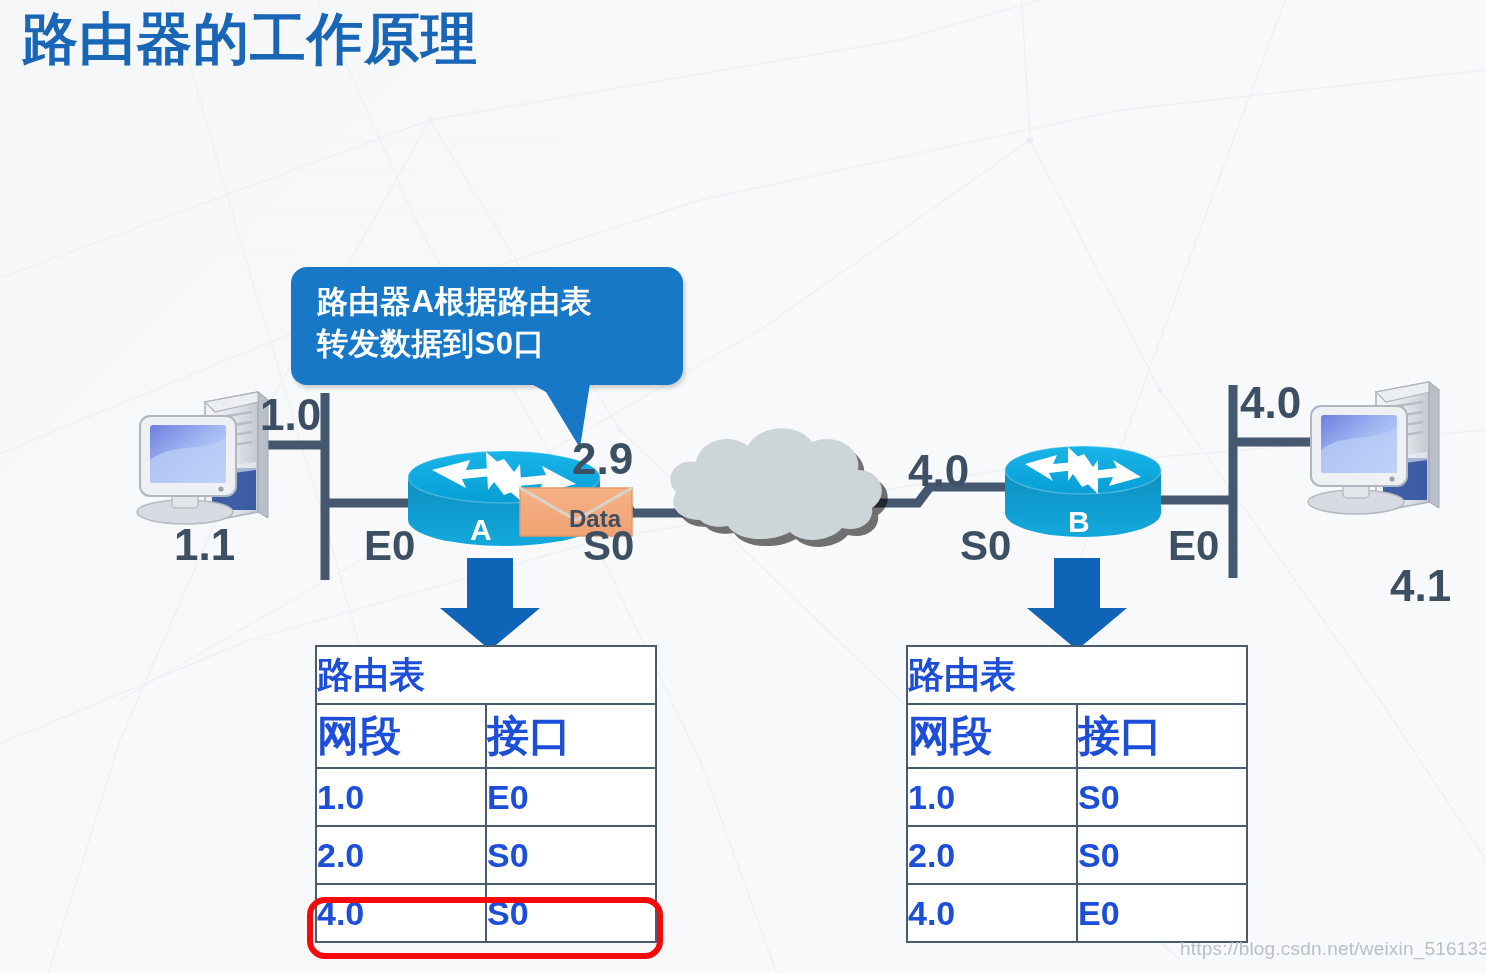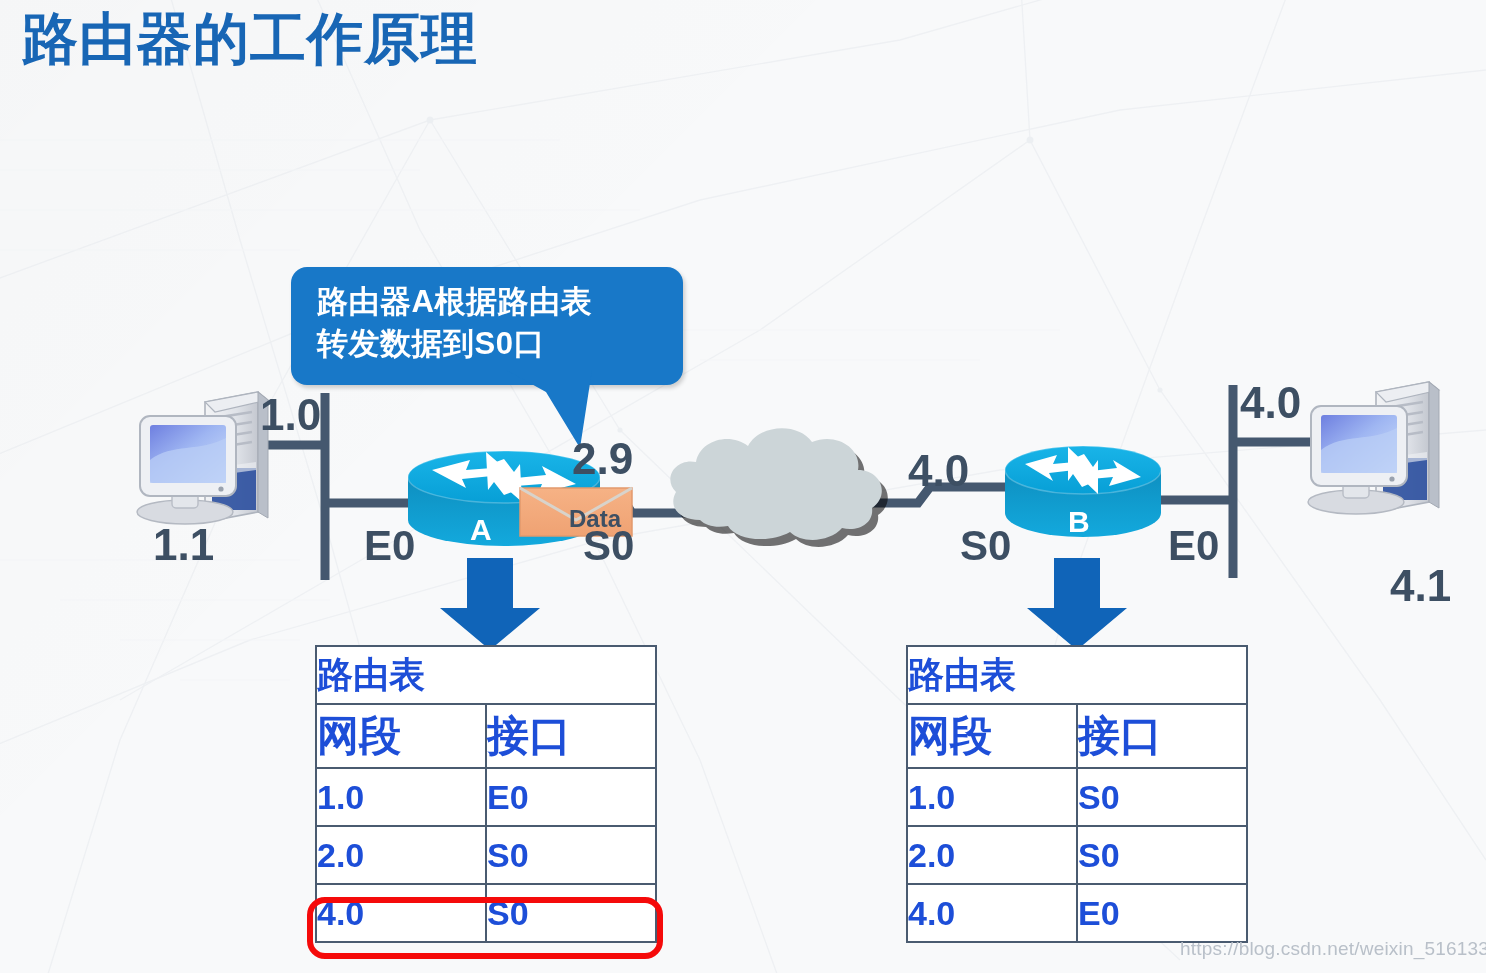--- a/index.html
+++ b/index.html
@@ -369,21 +369,21 @@
 
   <div id="callout">
     <div id="callout-text">路由器A根据路由表
 转发数据到S0口</div>
   </div>
   <svg id="callout-tail" viewBox="0 0 90 78" xmlns="http://www.w3.org/2000/svg">
     <path d="M 0 0 L 86 0 L 74 78 L 40 22 Z" fill="#1878c8"></path>
   </svg>
 
   <div class="net-label" style="left:260px; top:390px;">1.0</div>
-  <div class="net-label" style="left:153px; top:520px;">1.1</div>
+  <div class="net-label" style="left:174px; top:520px;">1.1</div>
   <div class="port-label" style="left:364px; top:522px;">E0</div>
   <div class="router-name" style="left:470px; top:513px;">A</div>
   <div id="data-label">Data</div>
   <div class="net-label" style="left:572px; top:434px;">2.9</div>
   <div class="port-label" style="left:583px; top:522px;">S0</div>
   <div class="net-label" style="left:908px; top:446px;">4.0</div>
   <div class="port-label" style="left:960px; top:522px;">S0</div>
   <div class="router-name" style="left:1068px; top:505px;">B</div>
   <div class="port-label" style="left:1168px; top:522px;">E0</div>
   <div class="net-label" style="left:1240px; top:378px;">4.0</div>

